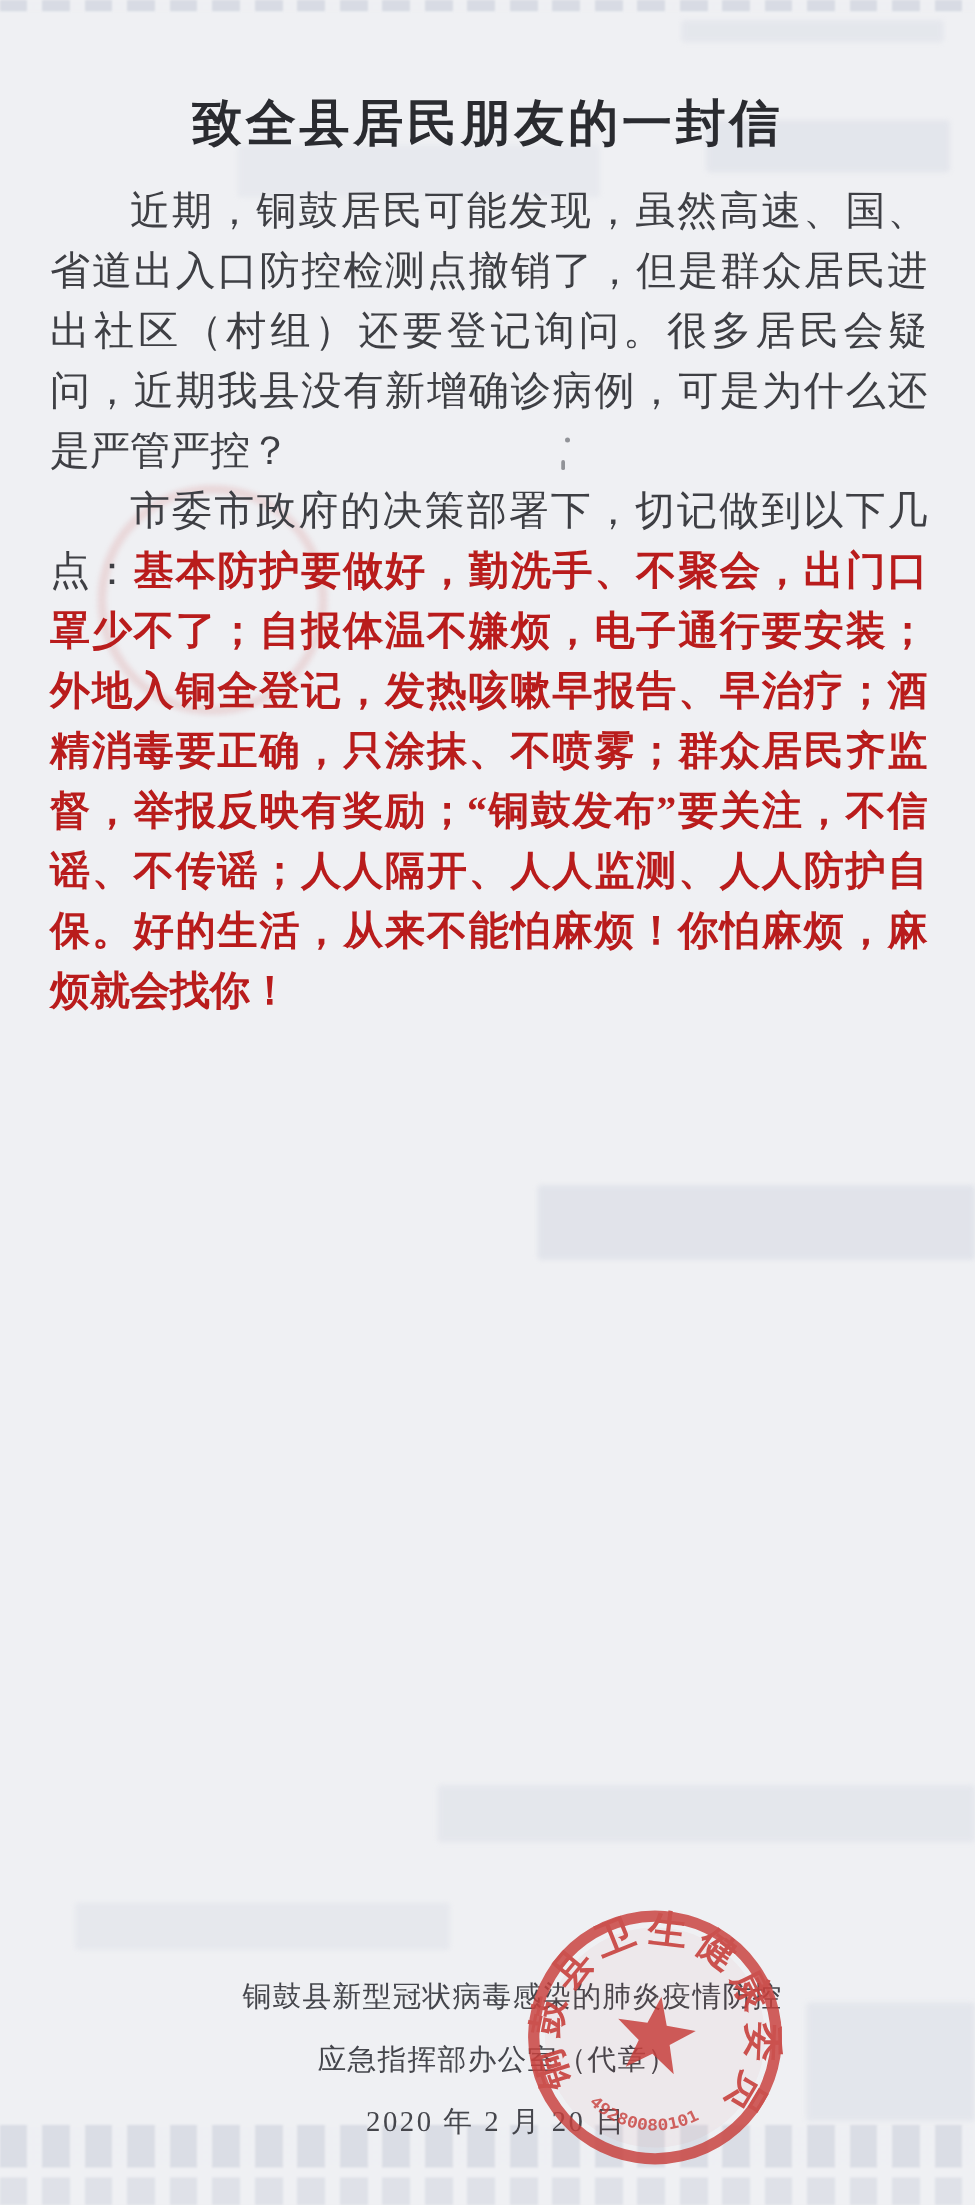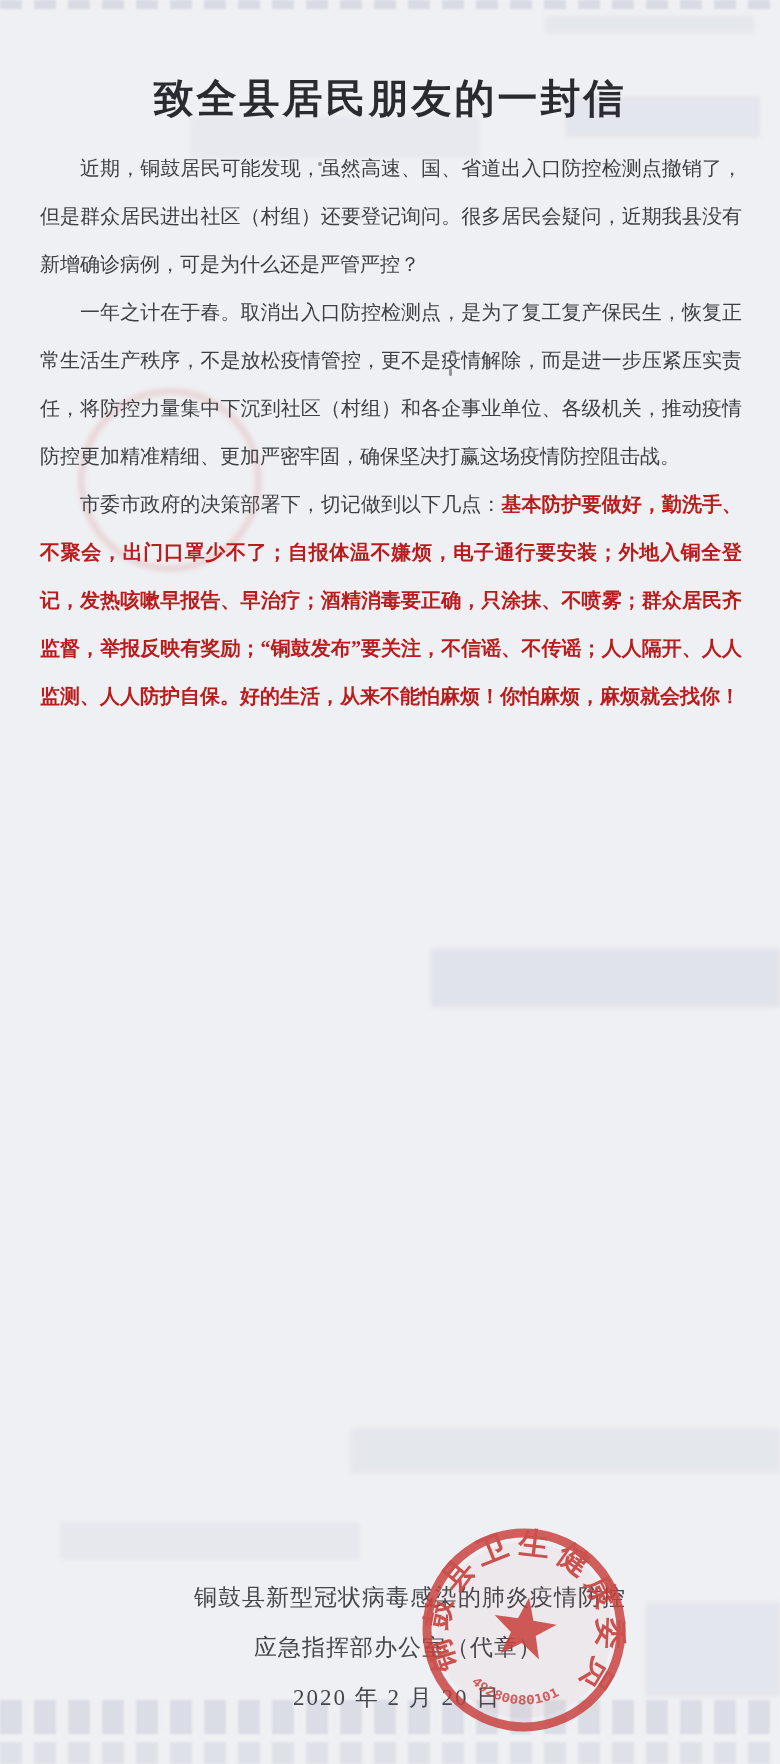--- a/index.html
+++ b/index.html
@@ -14,21 +14,21 @@
   .title{
     position:absolute;top:44px;left:0;right:0;
     text-align:center;
     font-size:40px;font-weight:700;
     letter-spacing:3px;
     color:#2a2b30;
   }
   
   .body{
     position:absolute;left:40px;right:38px;top:144px;
-    font-size:20px;line-height:48px;
+    font-size:32px;line-height:48px;
     color:#3e3f44;
     text-align:justify;
     word-break:break-all;overflow-wrap:anywhere;
   }
   .para{margin:0;text-indent:2em;}
   .para .bold{font-weight:700;color:#b91c1c;}
   
   .sig-line{
     position:absolute;
     transform:translateX(-50%);
@@ -90,21 +90,20 @@
   <div class="bleed blocks" style="left:0;top:1742px;width:780px;height:22px;opacity:.35;"></div>
   <div class="watermark"></div>
   <div class="speck" style="left:318px;top:162px;"></div>
   <div class="speck" style="left:452px;top:350px;"></div>
   <div class="speck" style="left:449px;top:368px;width:3px;height:8px;border-radius:2px;"></div>
 
   <h1 class="title">致全县居民朋友的一封信</h1>
 
   <div class="body">
       <p class="para"><span>近期，铜鼓居民可能发现，虽然高速、国、省道出入口防控检测点撤销了，但是群众居民进出社区（村组）还要登记询问。很多居民会疑问，近期我县没有新增确诊病例，可是为什么还是严管严控？</span></p>
-      <p class="para"><span>一年之计在于春。取消出入口防控检测点，是为了复工复产保民生，恢复正常生活生产秩序，不是放松疫情管控，更不是疫情解除，而是进一步压紧压实责任，将防控力量集中下沉到社区（村组）和各企事业单位、各级机关，推动疫情防控更加精准精细、更加严密牢固，确保坚决打赢这场疫情防控阻击战。</span></p>
       <p class="para"><span>市委市政府的决策部署下，切记做到以下几点：</span><span class="bold">基本防护要做好，勤洗手、不聚会，出门口罩少不了；自报体温不嫌烦，电子通行要安装；外地入铜全登记，发热咳嗽早报告、早治疗；酒精消毒要正确，只涂抹、不喷雾；群众居民齐监督，举报反映有奖励；“铜鼓发布”要关注，不信谣、不传谣；人人隔开、人人监测、人人防护自保。好的生活，从来不能怕麻烦！你怕麻烦，麻烦就会找你！</span></p>
     </div>
 
   <div class="sig-line sig-1">铜鼓县新型冠状病毒感染的肺炎疫情防控</div>
   <div class="sig-line sig-2">应急指挥部办公室（代章）</div>
   <div class="sig-line sig-3">2020 年 2 月 20 日</div>
 
   <div class="seal">
     <svg width="224" height="224" viewBox="-112 -112 224 224">
       <defs>

